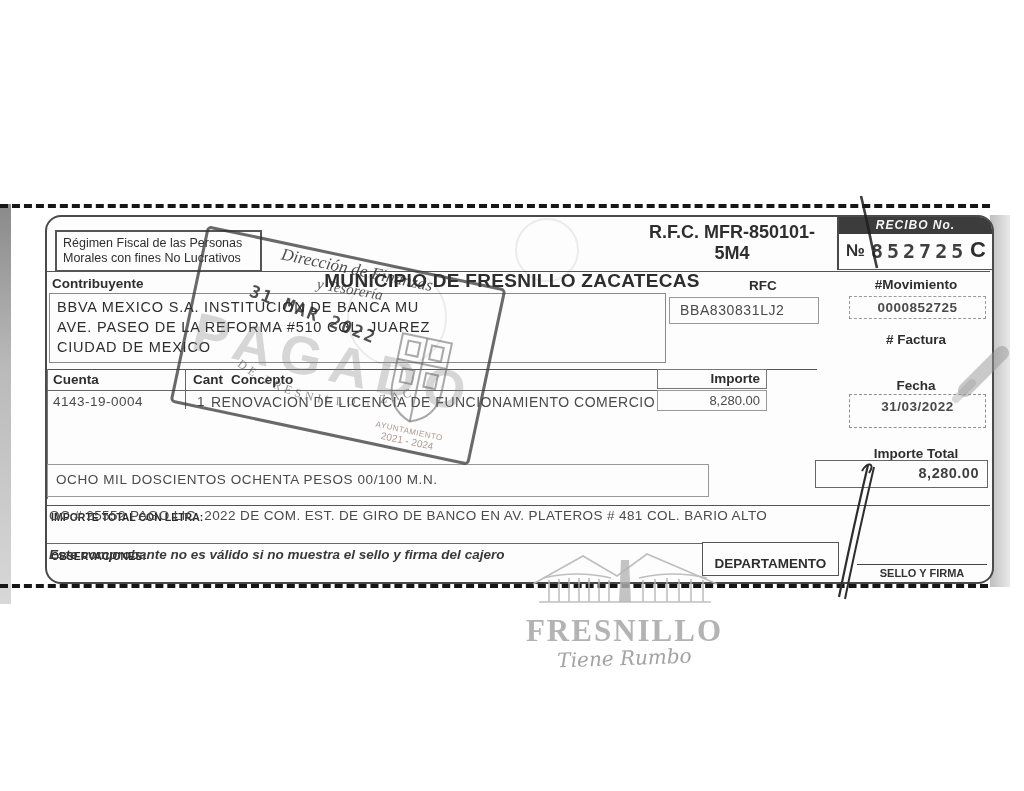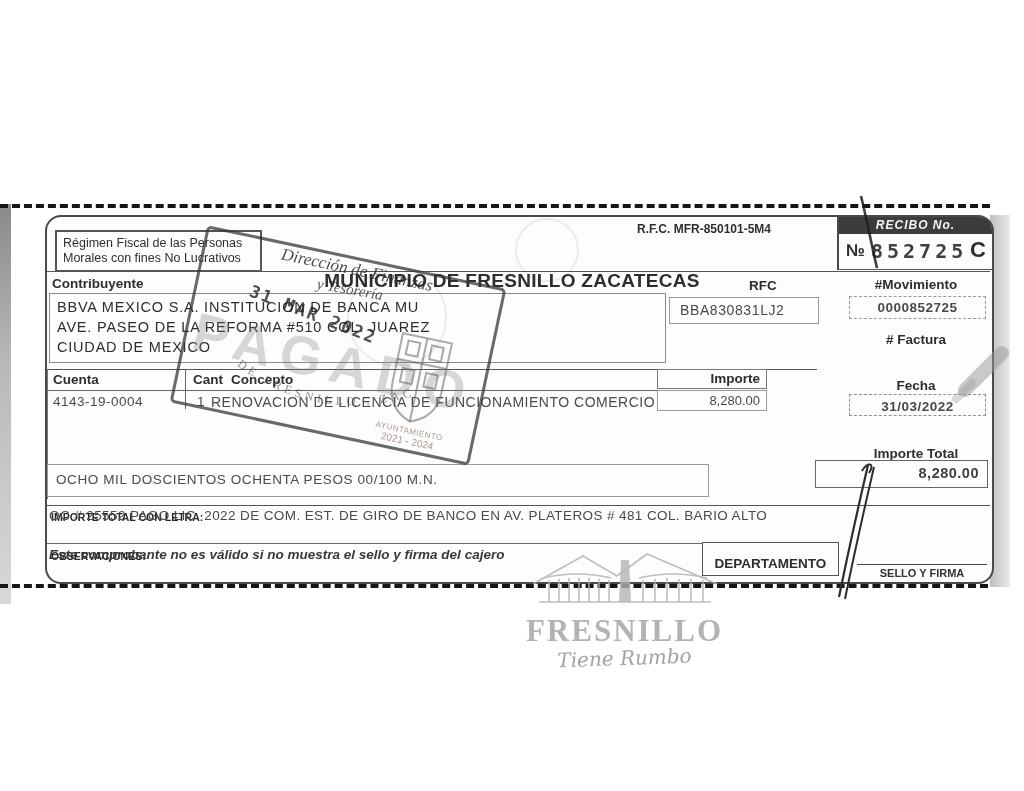--- a/index.html
+++ b/index.html
@@ -17,21 +17,21 @@
   #receipt{left:45px;top:215px;width:945px;height:365px;background:#fdfdfd;
       border:2px solid #4a4a4a;border-radius:16px;}
   #receipt .r{position:absolute;}
   .preprint{color:#2e2e2e;font-weight:bold;}
   .printed{color:#4a4a4a;letter-spacing:.6px;}
   
   #regimen-box{left:8px;top:13px;width:207px;height:42px;border:2px solid #555;
       font-size:12.5px;line-height:15px;padding:4px 6px;box-sizing:border-box;}
   #title{left:230px;top:13px;width:470px;text-align:center;font-size:19px;font-weight:bold;letter-spacing:.3px;margin-top:40px;}
   #addr{left:200px;top:38px;width:540px;text-align:center;font-size:12.5px;font-weight:600;white-space:pre;}
-  #rfc-line{left:590px;top:5px;width:190px;text-align:left;font-size:12px;font-weight:bold;}
+  #rfc-line{left:590px;top:5px;width:190px;text-align:center;font-size:18px;font-weight:bold;}
   #recibo-box{left:790px;top:0;width:155px;height:53px;border-left:2px solid #4a4a4a;
       border-bottom:1.5px solid #555;box-sizing:border-box;}
   #recibo-bar{left:0;top:0;width:100%;height:17px;background:#3c3c3c;border-top-right-radius:13px;
       color:#f5f5f5;font-size:12px;font-weight:bold;font-style:italic;text-align:center;line-height:16px;letter-spacing:1px;}
   #recibo-row{left:0;top:18px;width:100%;height:34px;}
   #no-symbol{left:7px;top:6px;font-size:17px;font-weight:bold;}
   #recibo-number{left:32px;top:4px;width:95px;text-align:center;
       font-family:"DejaVu Sans Mono",monospace;font-size:20px;font-weight:bold;letter-spacing:4px;color:#3f3f3f;}
   #recibo-series{left:131px;top:2px;font-size:22px;font-weight:bold;}
   #hr1{left:0;top:54px;width:943px;border-top:1.5px solid #555;}
@@ -40,21 +40,21 @@
   #contrib-box{left:2px;top:76px;width:617px;height:70px;border:1px solid #8a8a8a;
       box-sizing:border-box;padding:3px 7px;font-size:14.5px;line-height:20px;letter-spacing:.8px;}
   #rfc-label{left:655px;top:61px;font-size:13.5px;padding-left:47px;}
   #rfc-box{left:622px;top:80px;width:150px;height:27px;border:1px solid #999;box-sizing:border-box;
       font-size:14px;line-height:25px;padding-left:10px;}
   .rc-label{left:793px;width:152px;text-align:center;font-size:13.5px;}
   .rc-box{left:802px;width:137px;text-align:center;border:1px dashed #9a9a9a;box-sizing:border-box;
       font-size:13.5px;font-weight:bold;color:#4a4a4a;letter-spacing:.5px;}
   #mov-label{top:60px;} #mov-box{top:79px;height:23px;line-height:21px;}
   #fact-label{top:115px;} #fact-box{top:132px;height:24px;line-height:22px;}
-  #fecha-label{top:161px;} #fecha-box{top:177px;height:22px;line-height:24px;border:1px dashed #8f8f8f;text-align:center;}
+  #fecha-label{top:161px;} #fecha-box{top:177px;height:34px;line-height:24px;border:1px dashed #8f8f8f;text-align:center;}
   #imp-total-label{top:229px;}
   #imp-total-box{left:768px;top:243px;width:173px;height:28px;border:1.5px solid #666;box-sizing:border-box;
       text-align:right;font-size:14.5px;font-weight:bold;color:#3f3f3f;line-height:25px;padding-right:8px;letter-spacing:.5px;}
   
   #tbl-topline{left:0;top:152px;width:770px;border-top:1.5px solid #555;}
   #tbl-leftline{left:0;top:152px;height:130px;border-left:1px solid #777;}
   #tbl-vdiv{left:138px;top:152px;height:40px;border-left:1px solid #666;}
   #cuenta-label{left:6px;top:155px;font-size:13.5px;}
   #cant-label{left:146px;top:155px;font-size:13.5px;}
   #concepto-label{left:184px;top:155px;font-size:13.5px;}

